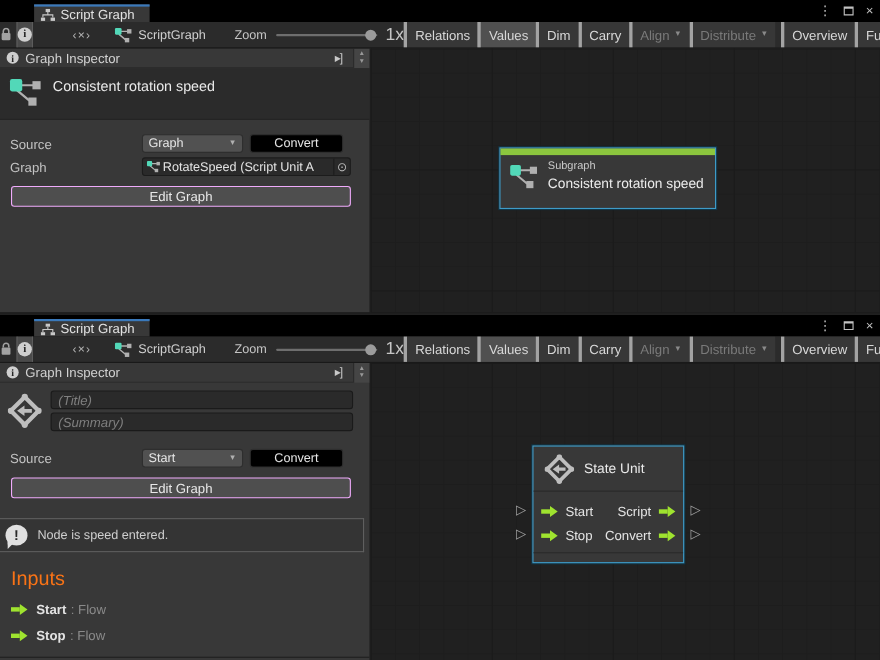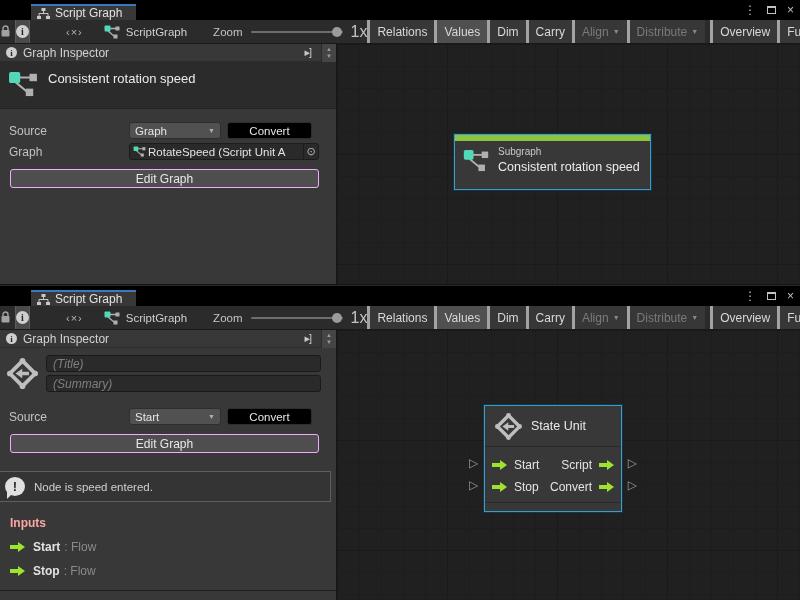--- a/index.html
+++ b/index.html
@@ -64,21 +64,21 @@
 
   
   .title-block { display:flex; gap:8px; padding:7px 15px 4px 7px; align-items:center; flex:none; }
   .tb-fields { flex:1; display:flex; flex-direction:column; gap:3px; }
   .ghost-input { height:17px; background:#2a2a2a; border:1px solid #1a1a1a; border-radius:3px; color:#e0e0e0; font-size:12px; padding:0 6px; font-family:"Liberation Sans", sans-serif; width:100%; outline:none;font-style:italic; }
   .ghost-input::placeholder { color:#7f7f7f; opacity:1; }
   .warn-box { margin-top:18px; border-top:1px solid #5f5f5f; border-bottom:1px solid #5f5f5f; border-right:1px solid #5f5f5f; background:#343434; height:31px; display:flex; align-items:center; gap:9px; padding-left:5px; margin-right:5px; flex:none; }
   .warn-bubble { position:relative; width:20px; height:19px; background:#e0e0e0; border-radius:50%; color:#2a2a2a; font-weight:bold; font-size:13px; display:flex; align-items:center; justify-content:center; flex:none; }
   .warn-bubble::after { content:''; position:absolute; left:2px; bottom:-3px; border:4px solid transparent; border-top-color:#e0e0e0; border-left-color:#e0e0e0; }
   .warn-text { font-size:11.5px; color:#cfcfcf; }
-  .sec-header { margin:14px 0 0 10px; font-size:12px; color:#fca5a5; flex:none;font-weight:bold; }
+  .sec-header { margin:14px 0 0 10px; font-size:18px; color:#f97316; flex:none; }
   .port-line { display:flex; align-items:center; gap:8px; margin:10px 0 0 10px; flex:none; }
   .port-line .pname { font-weight:bold; color:#e2e2e2; font-size:12px; }
   .port-line .ptype { color:#8a8a8a; font-size:12px; margin-left:-4px; }
   .sec-divider { margin-top:12px; border-top:1px solid #1f1f1f; flex:none; }
 
   
   .flow-arrow { position:relative; width:15px; height:10px; display:inline-block; flex:none; }
   .flow-arrow::before { content:''; position:absolute; left:0; top:3px; width:8px; height:4px; background:#9fe32f; }
   .flow-arrow::after { content:''; position:absolute; right:0; top:0; border-left:7px solid #9fe32f; border-top:5px solid transparent; border-bottom:5px solid transparent; }
 

